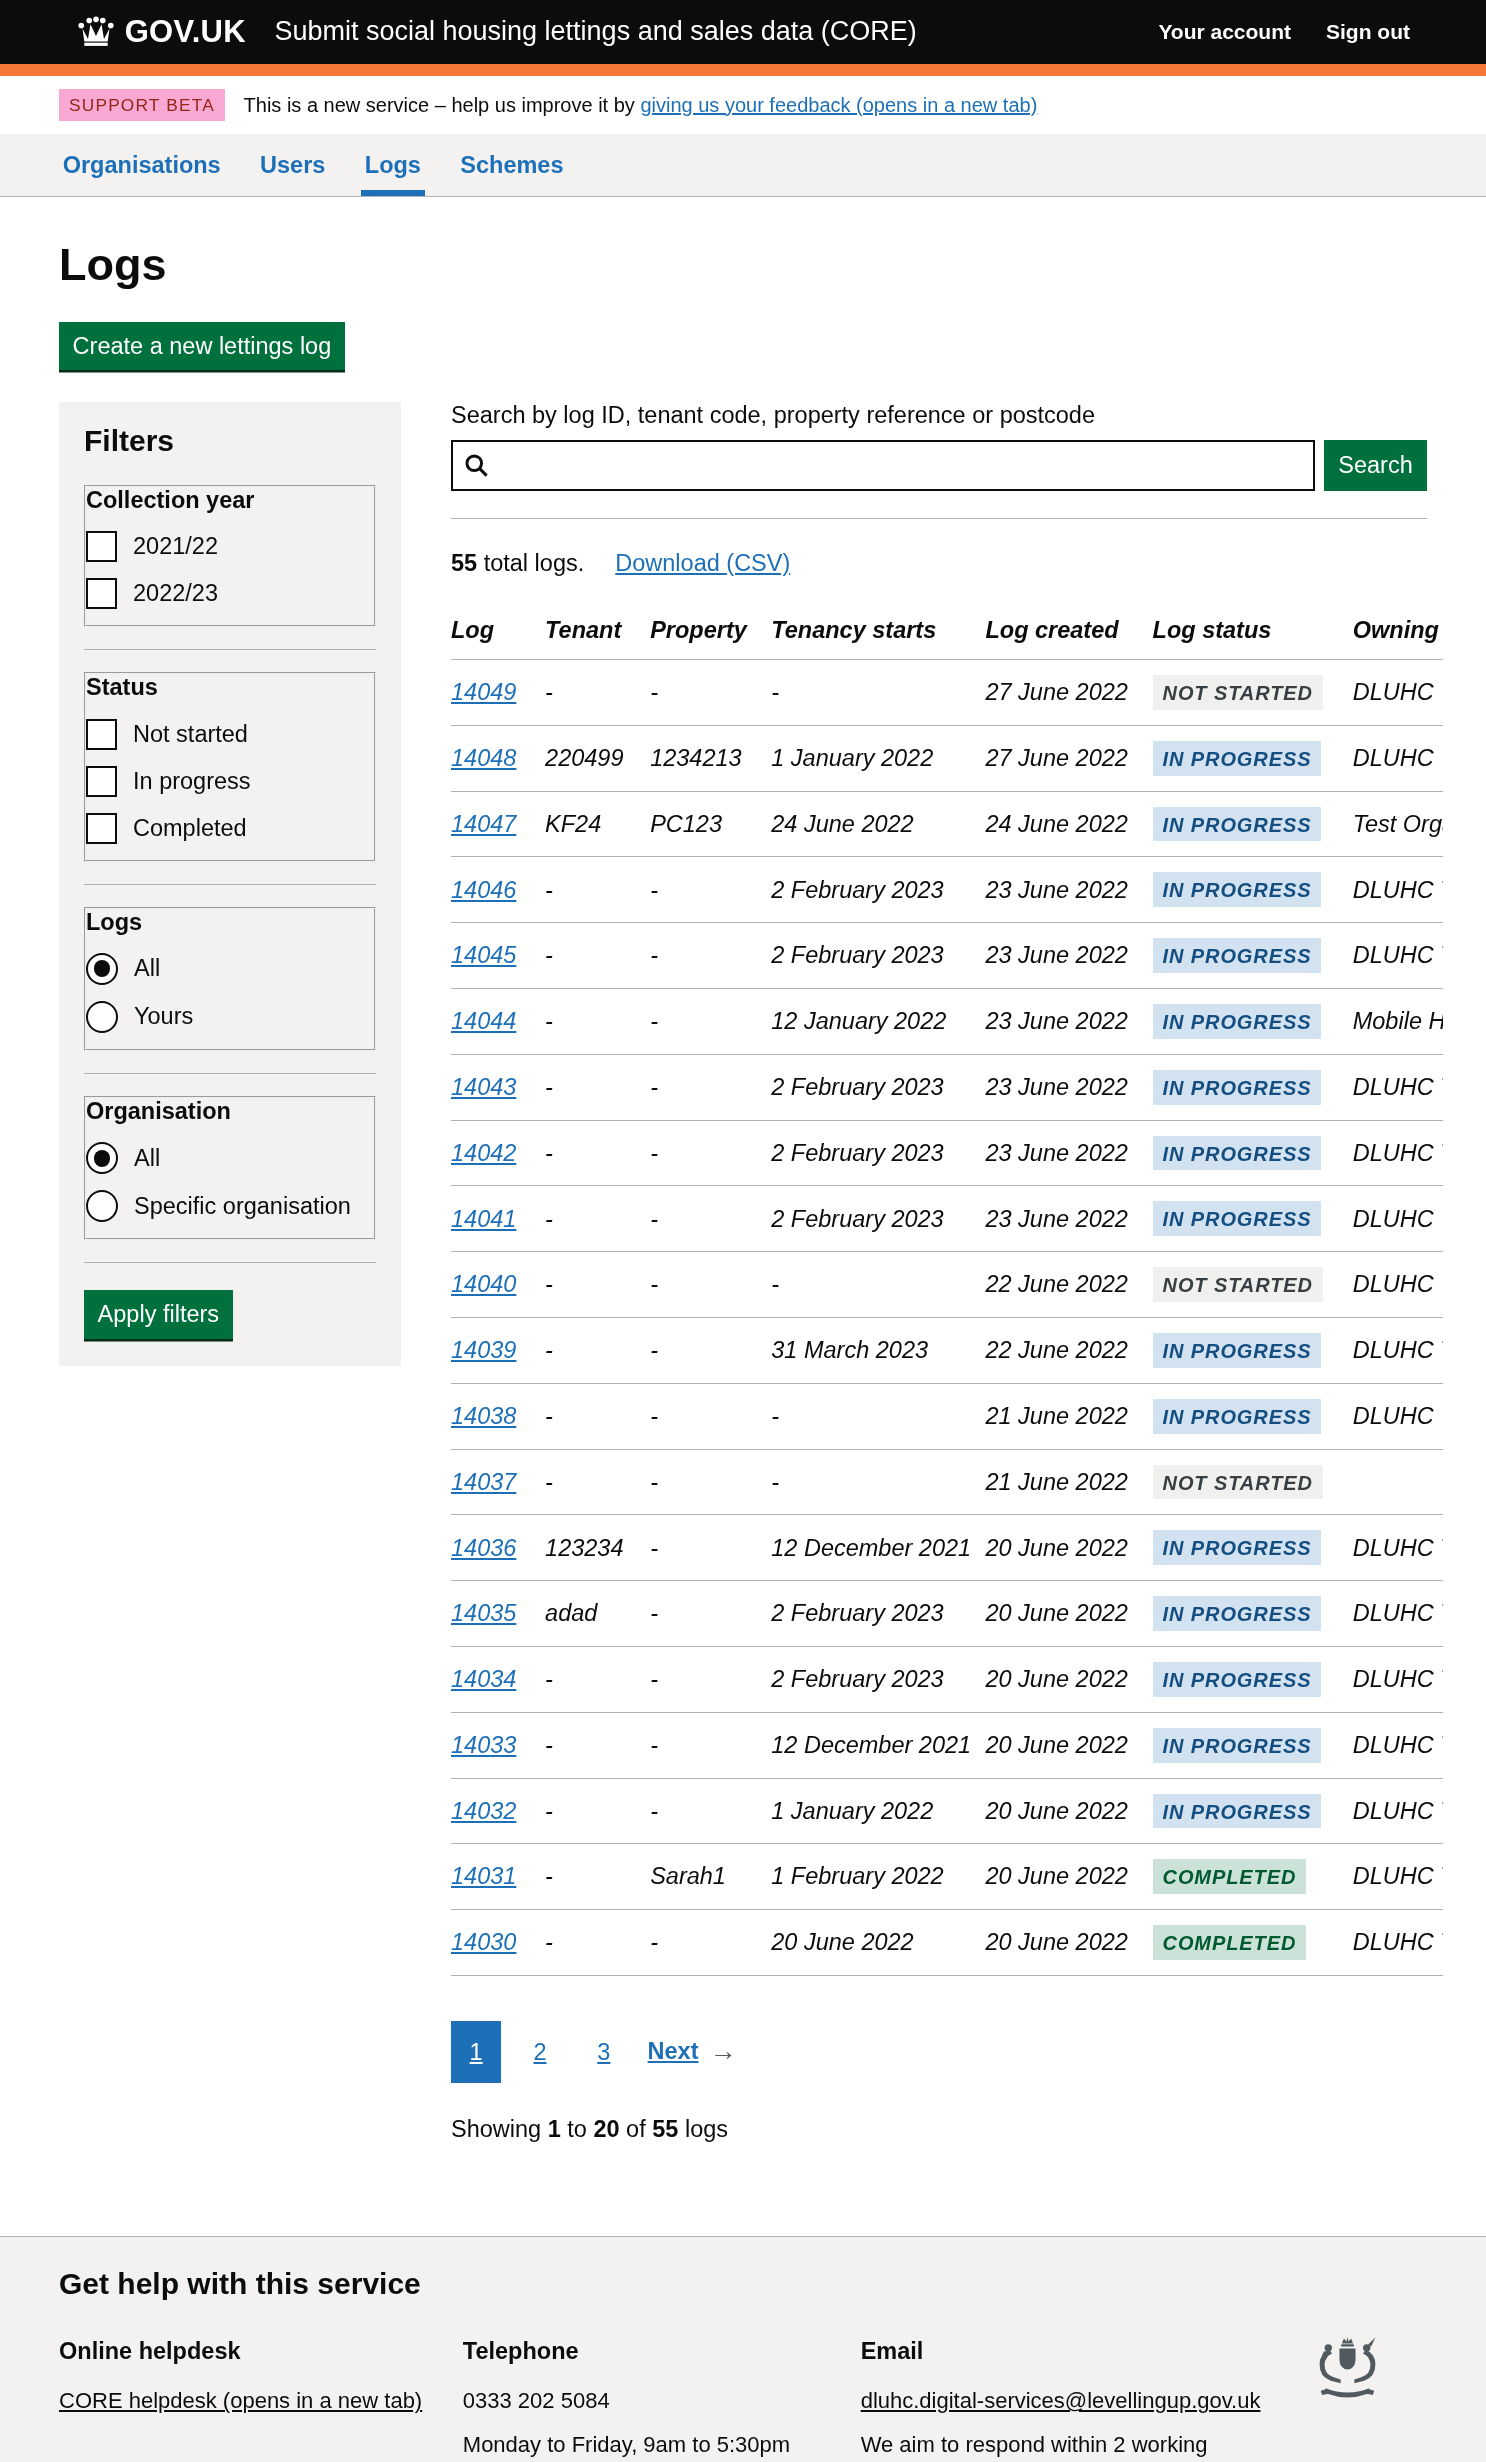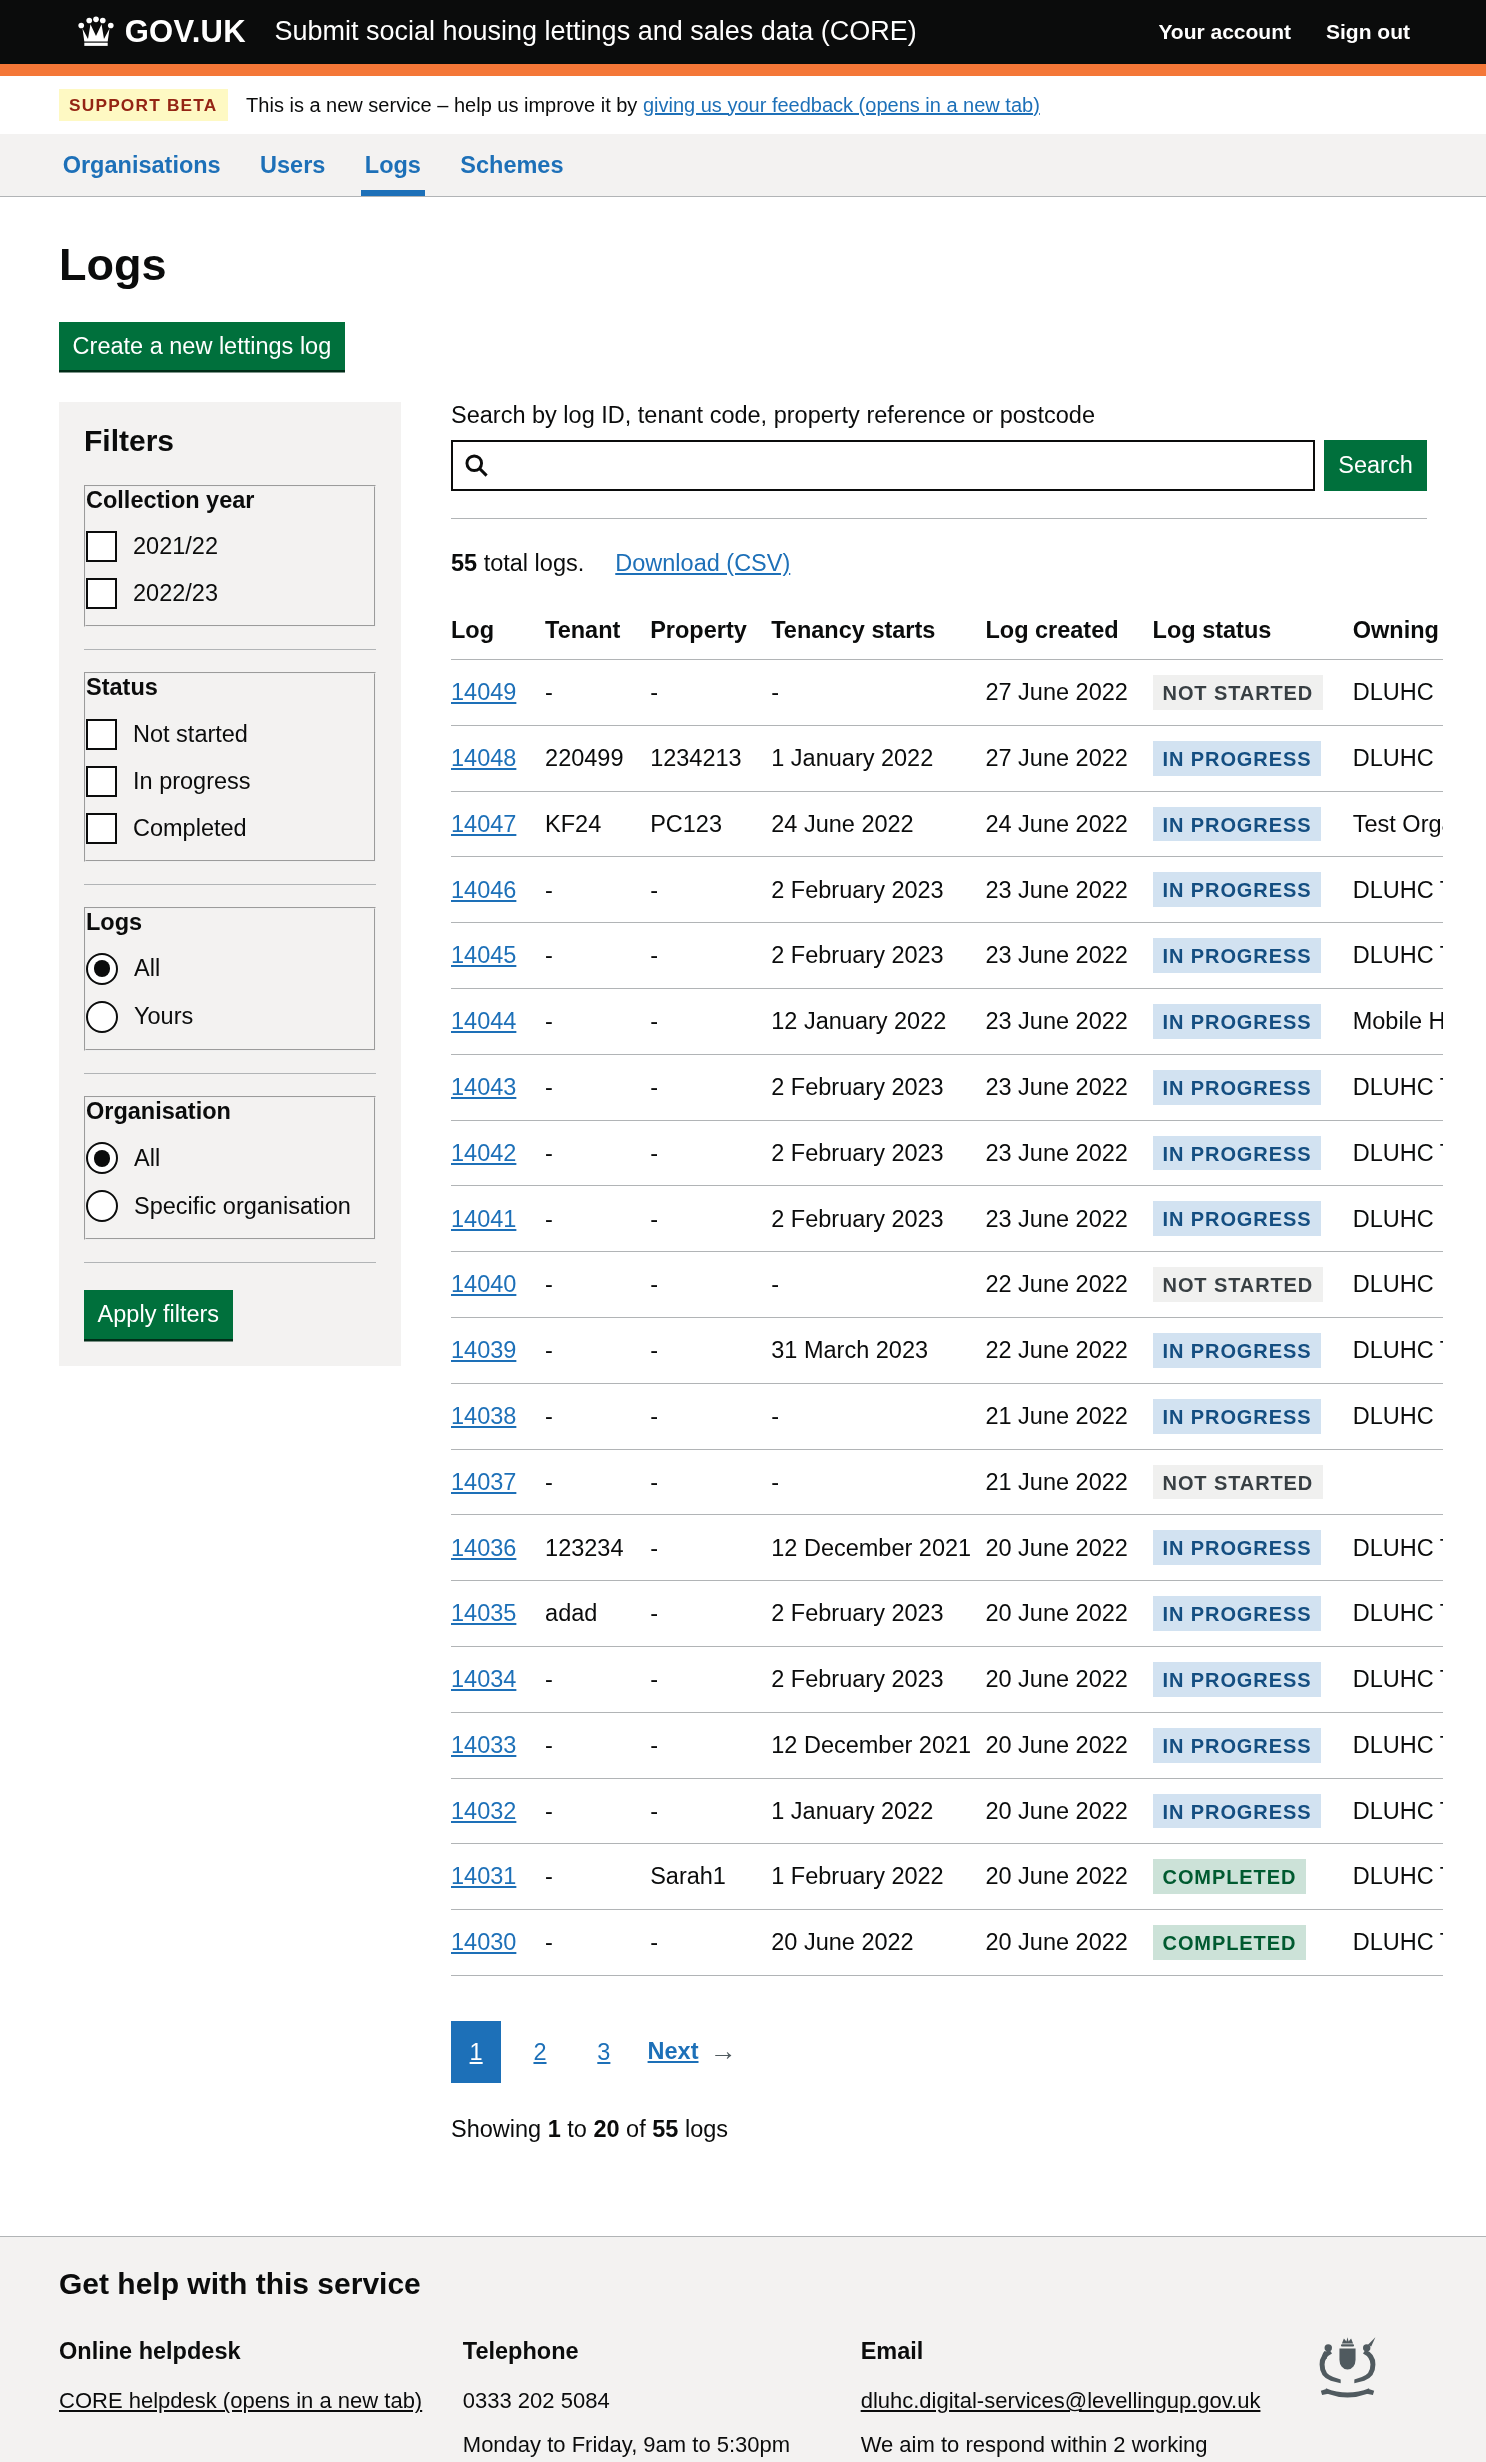--- a/index.html
+++ b/index.html
@@ -30,22 +30,22 @@
     color: #fff; font-size: 27px; font-weight: 400;
     text-decoration: none; margin-left: 28.5px;
     white-space: nowrap;
   }
   .header-links { margin-left: auto; display: flex; gap: 35px; }
   .header-links a { color: #fff; font-size: 21px; font-weight: 700; text-decoration: none; white-space: nowrap; }
 
   
   .phase-banner { background: #fff; padding: 12.4px 59px; height: 58px; display: flex; align-items: center; }
   .phase-tag {
-    background: #fef9c3; color: #942514;
-    font-size: 17.3px; font-weight: 700; letter-spacing: 1.2px;
+    background: #f9a8d4; color: #942514;
+    font-size: 17.3px; font-weight: 400; letter-spacing: 1.2px;
     padding: 6.2px 10px 5px; text-transform: uppercase; white-space: nowrap;
   }
   .phase-text { font-size: 20px; margin-left: 18.6px; }
   .phase-text a { color: #1d70b8; }
 
   
   .primary-nav {
     background: #f3f2f1;
     border-bottom: 1.9px solid #b1b4b6;
     padding: 0 59px;
@@ -119,21 +119,21 @@
   }
   .search-icon { position: absolute; left: 12.4px; top: 11.8px; width: 27px; height: 27px; }
   .search-btn { height: 51px; width: 103px; box-shadow: none; }
 
   .results-divider { border: 0; border-top: 1.2px solid #b1b4b6; margin-top: 27px; }
   .results-bar { margin-top: 31px; font-size: 23.5px; display: flex; align-items: flex-start; }
   .results-bar .count { font-weight: 700; }
   .download-link { color: #1d70b8; margin-left: 31px; }
 
   
-  .table-wrap { width: calc(100% + 16px); overflow: hidden; margin-top: 23.5px; }
+  .table-wrap { width: calc(100% + 16px); overflow: hidden; margin-top: 23.5px; font-style: italic; }
   table { border-collapse: collapse; table-layout: fixed; width: 1177px; }
   th, td {
     text-align: left; vertical-align: middle;
     font-size: 23.5px; line-height: 28.5px;
     padding: 15px 25px 15px 0;
     border-bottom: 1.2px solid #b1b4b6;
     white-space: nowrap; overflow: visible;
   }
   th { font-weight: 700; }
   .log-link { color: #1d70b8; }

